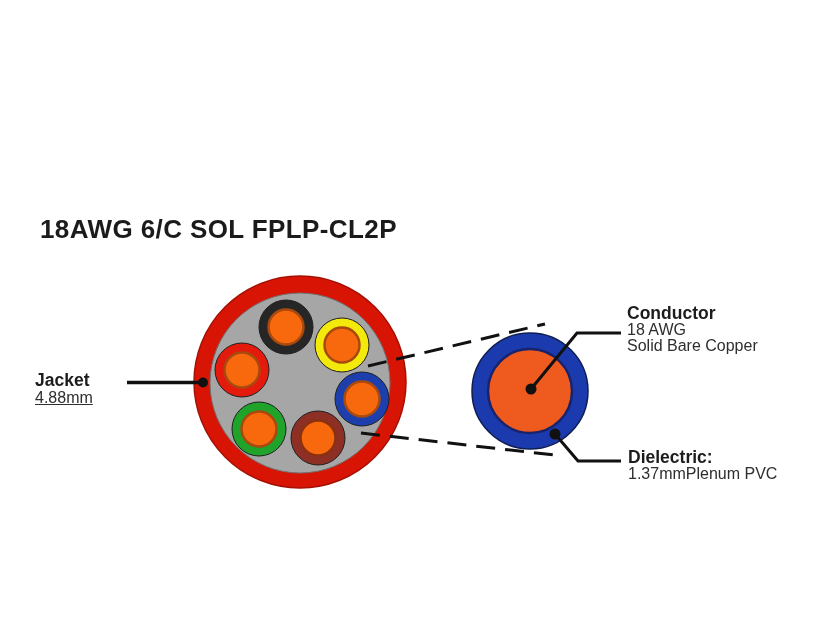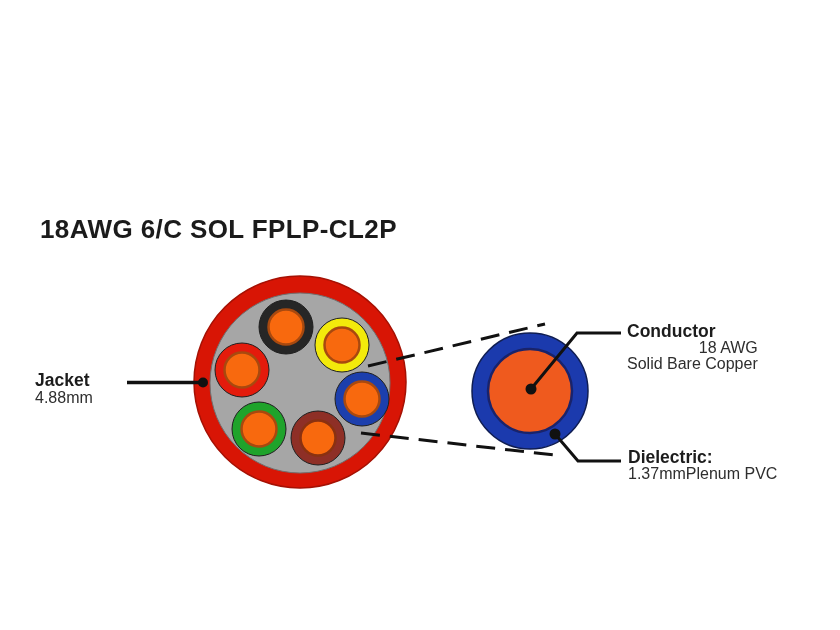--- a/index.html
+++ b/index.html
@@ -27,25 +27,24 @@
   .label .name {
     font-size: 17.5px;
     font-weight: bold;
     color: #1c1c1c;
     line-height: 18px;
   }
   .label .sub {
     font-size: 16px;
     color: #2e2e2e;
     line-height: 16px;
-    text-align: right;
   }
   .jacket-label { left: 35px; top: 330px; }
-  .jacket-label .sub { line-height: 17.5px; }
-  .conductor-label { left: 627px; top: 281px; }
+  .jacket-label .sub { line-height: 17.5px; text-decoration: underline; }
+  .conductor-label { left: 627px; top: 263px; }
   .dielectric-label { left: 628px; top: 407px; }
 </style>
 </head>
 <body>
 
 <div class="stage">
 
   <div class="title">18AWG 6/C SOL FPLP-CL2P</div>
 
   <svg class="diagram-svg" width="840" height="630" viewBox="0 0 840 630">

